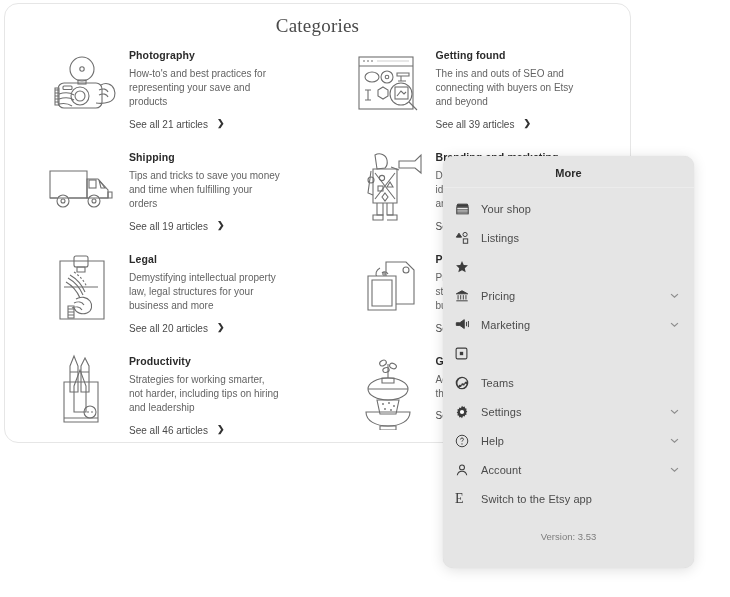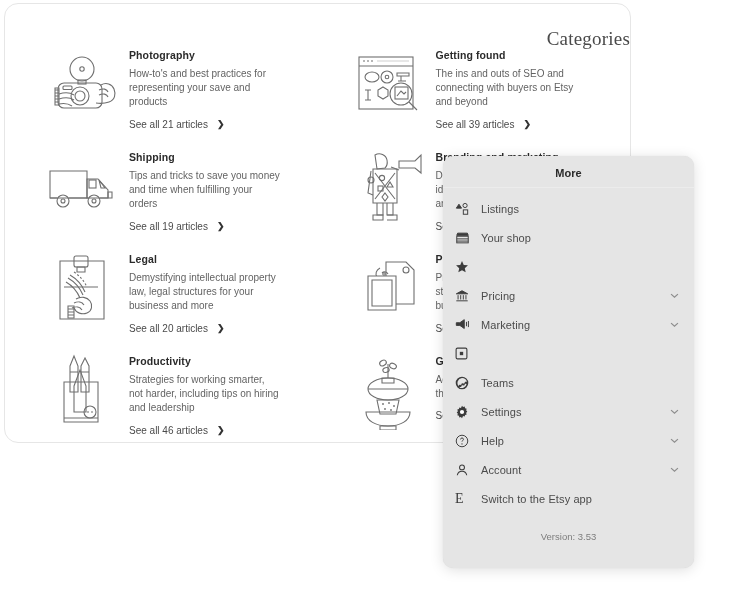--- a/index.html
+++ b/index.html
@@ -17,26 +17,26 @@
     position:absolute;
     left:4px; top:3px;
     width:627px; height:440px;
     background:#ffffff;
     border:1px solid #e6e6e6;
     border-radius:14px;
     box-sizing:border-box;
     overflow:hidden;
   }
   #categories-title{
-    text-align:right;
+    text-align:center;
     font-family:"Liberation Serif", serif;
     font-size:19px;
     color:#4a4a4a;
     letter-spacing:.2px;
-    margin-top:24px;
+    margin-top:11px;
   }
 
   .cat-grid{
     position:absolute;
     left:0; top:36px; right:0; bottom:0;
     display:flex;
   }
   .cat-col{ width:50%; box-sizing:border-box; }
   .cat-col.left{ padding-left:28px; }
   .cat-col.right{ padding-left:22px; }
@@ -65,21 +65,20 @@
     font-size:10px;
     color:#636363;
     line-height:14.2px;
     max-width:152px;
   }
   .cat-link{
     font-size:10px;
     color:#4a4a4a;
     margin-top:9px;
     display:flex;
-    align-items:center;
     gap:9px;
     cursor:pointer;
   }
   .cat-link .chev{
     font-size:9px;
     font-weight:bold;
     color:#333;
     line-height:1;
   }
 
@@ -374,44 +373,44 @@
 </div>
 
 <div id="more-panel">
 
   <div id="more-header">More</div>
 
   <div id="more-list">
 
     <div class="menu-item">
       <span class="menu-ico">
+        <svg width="15" height="14" viewBox="0 0 17 15" fill="none" stroke="#3c3c3c" stroke-width="1.1">
+          <path d="M2 4.5h13l-1-2.5H3z" fill="#3c3c3c"></path>
+          <rect x="2" y="5.5" width="13" height="7.5"></rect>
+          <path d="M2 8.5h13M2 11h13"></path>
+        </svg>
+      </span>
+      <span class="menu-label">Your shop</span>
+      <span class="menu-chev"></span>
+    </div>
+
+    <div class="menu-item">
+      <span class="menu-ico">
         <svg width="14" height="14" viewBox="0 0 16 16" fill="none" stroke="#3c3c3c" stroke-width="1.1">
           <path d="M4.5 2.5 L7.5 7 H1.5 Z" fill="#3c3c3c"></path>
           <circle cx="11.5" cy="4" r="2.4"></circle>
           <rect x="9.5" y="9" width="5" height="5"></rect>
         </svg>
       </span>
       <span class="menu-label">Listings</span>
       <span class="menu-chev"></span>
     </div>
 
     <div class="menu-item">
       <span class="menu-ico">
-        <svg width="15" height="14" viewBox="0 0 17 15" fill="none" stroke="#3c3c3c" stroke-width="1.1">
-          <path d="M2 4.5h13l-1-2.5H3z" fill="#3c3c3c"></path>
-          <rect x="2" y="5.5" width="13" height="7.5"></rect>
-          <path d="M2 8.5h13M2 11h13"></path>
-        </svg>
-      </span>
-      <span class="menu-label">Your shop</span>
-      <span class="menu-chev"></span>
-    </div>
-
-    <div class="menu-item">
-      <span class="menu-ico">
         <svg width="14" height="14" viewBox="0 0 16 16" fill="#3c3c3c">
           <path d="M8 1.2l2 4.4 4.8.5-3.6 3.2 1 4.7L8 11.6 3.8 14l1-4.7L1.2 6.1l4.8-.5z"></path>
         </svg>
       </span>
       <span class="menu-chev"></span>
     </div>
 
     <div class="menu-item">
       <span class="menu-ico">
         <svg width="14" height="14" viewBox="0 0 16 16" fill="none" stroke="#3c3c3c" stroke-width="1.1">

